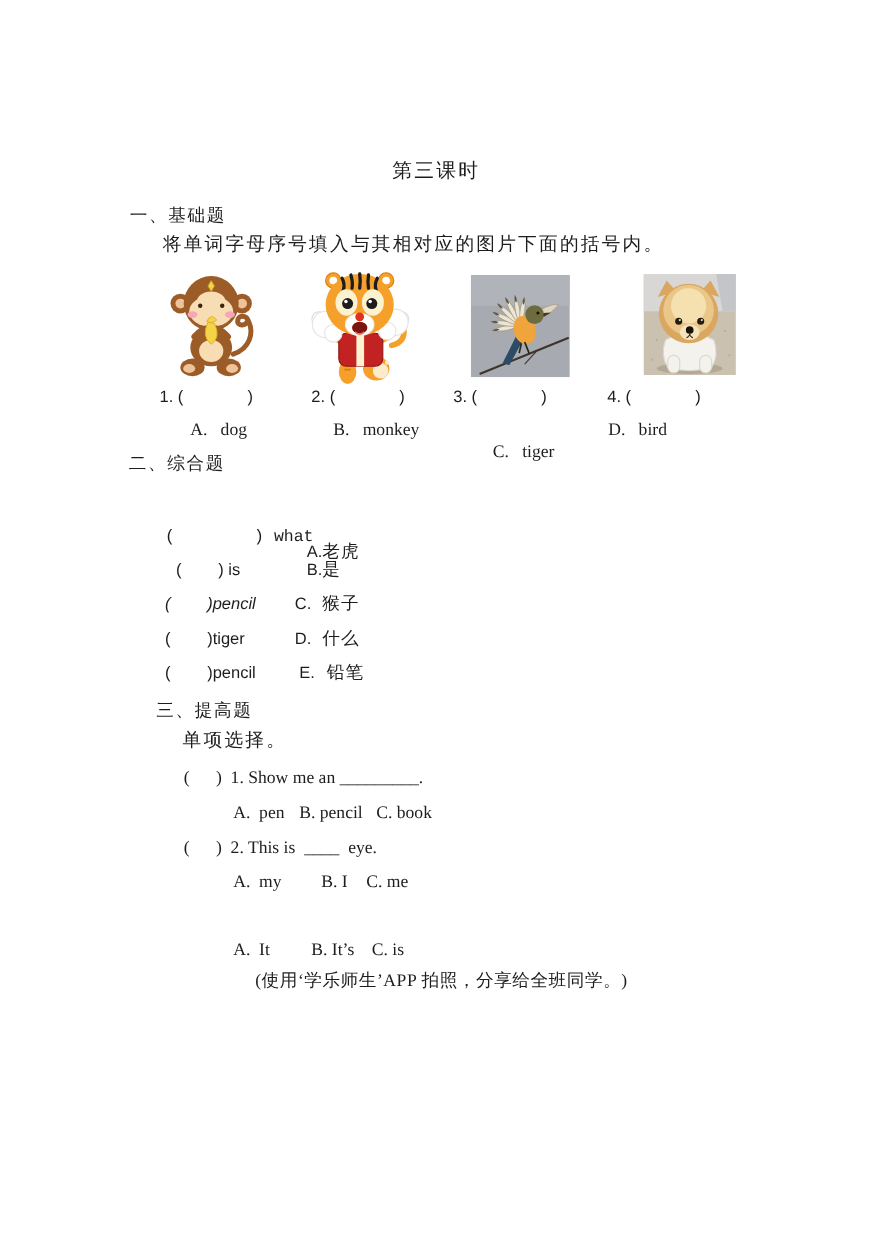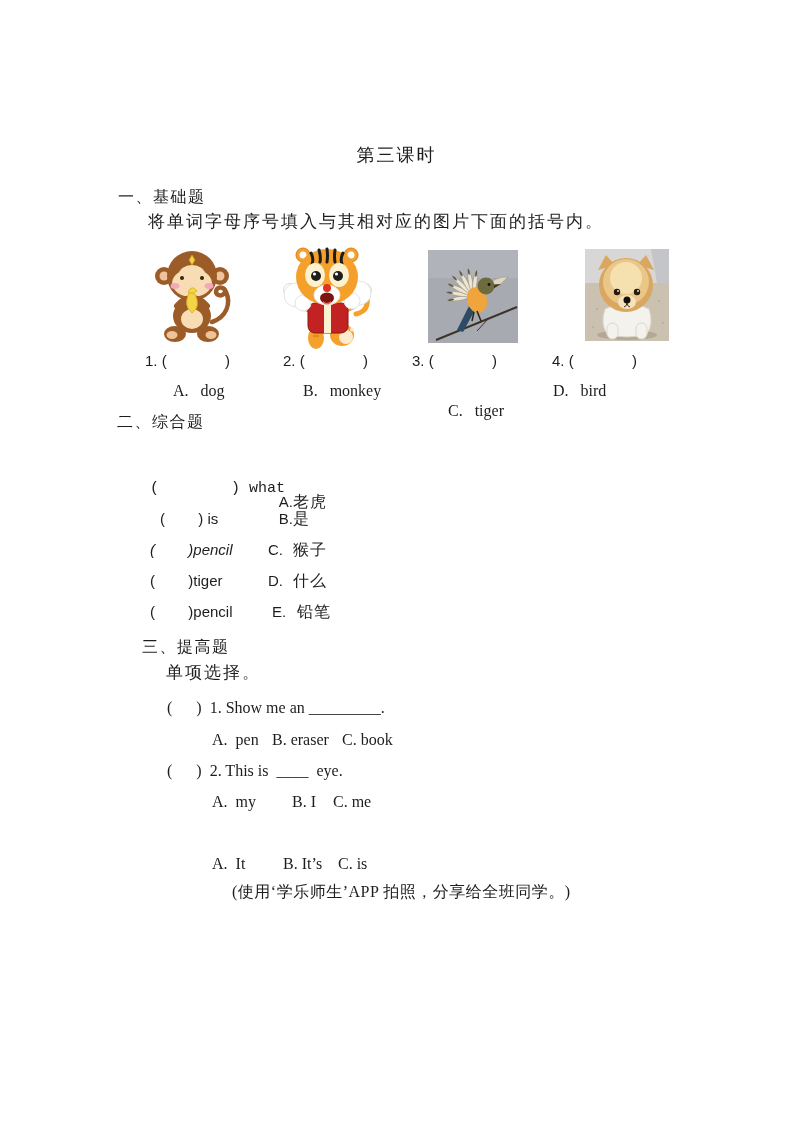--- a/index.html
+++ b/index.html
@@ -198,21 +198,21 @@
   <div class="abs match-left sans" style="left:150px;top:572px;">(        )tiger</div>
   <div class="abs" style="left:268px;top:571px;"><span class="match-letter sans">D.</span><span class="match-cn">什么</span></div>
 
   <div class="abs match-left sans" style="left:150px;top:603px;">(        )pencil</div>
   <div class="abs" style="left:272px;top:602px;"><span class="match-letter sans">E.</span><span class="match-cn">铅笔</span></div>
 
   <div class="abs heading" style="left:142px;top:637px;">三、提高题</div>
   <div class="abs cjk" style="left:166px;top:662px;">单项选择。</div>
 
   <div class="abs mline" style="left:167px;top:698px;">(      )  1. Show me an _________.</div>
-  <div class="abs opts" style="left:212px;top:730px;"><span class="opt w60">A.  pen</span><span class="opt w70">B. eraser</span><span class="opt">C. book</span></div>
+  <div class="abs opts" style="left:212px;top:730px;"><span class="opt w60">A.  pen</span><span class="opt w70">B. pencil</span><span class="opt">C. book</span></div>
 
   <div class="abs mline" style="left:167px;top:761px;">(      )  2. This is  ____  eye.</div>
   <div class="abs opts" style="left:212px;top:792px;"><span class="opt w80">A.  my</span><span class="opt w41">B. I</span><span class="opt">C. me</span></div>
 
   <div class="abs opts" style="left:212px;top:854px;"><span class="opt w71">A.  It</span><span class="opt w55">B. It’s</span><span class="opt">C. is</span></div>
 
   <div class="abs footer" style="left:232px;top:882px;">(使用‘学乐师生’APP 拍照，分享给全班同学。)</div>
 
 </div>
 

